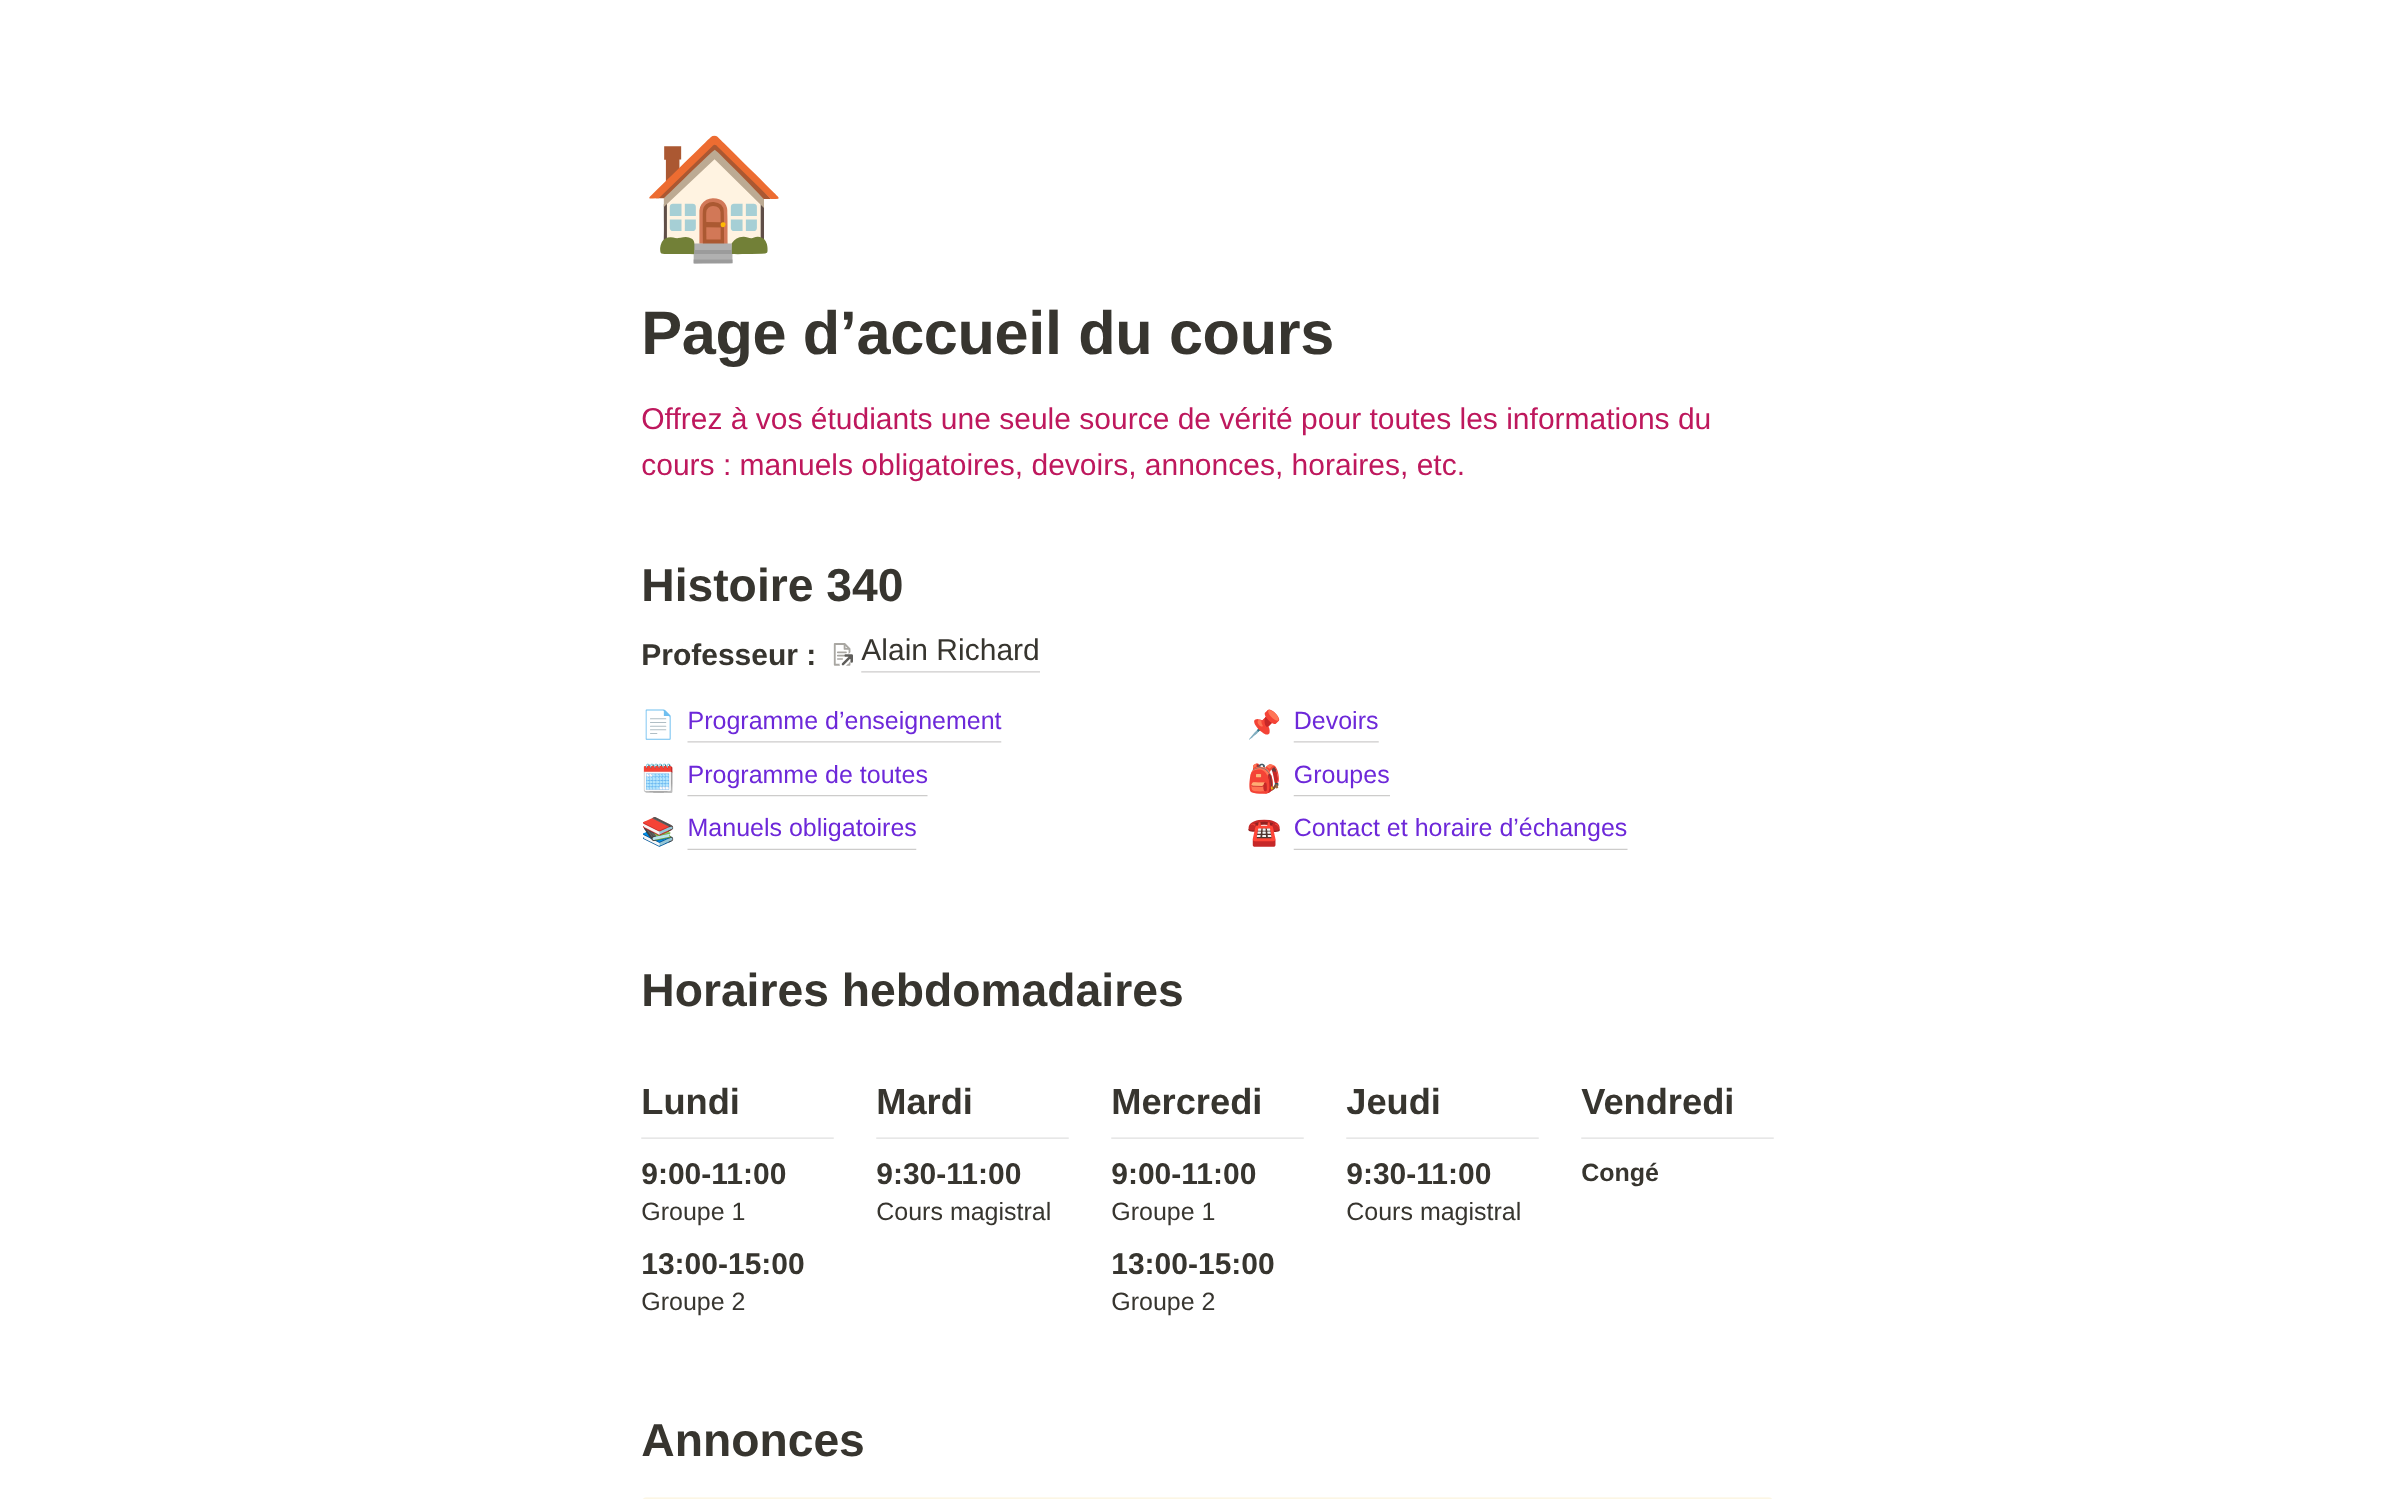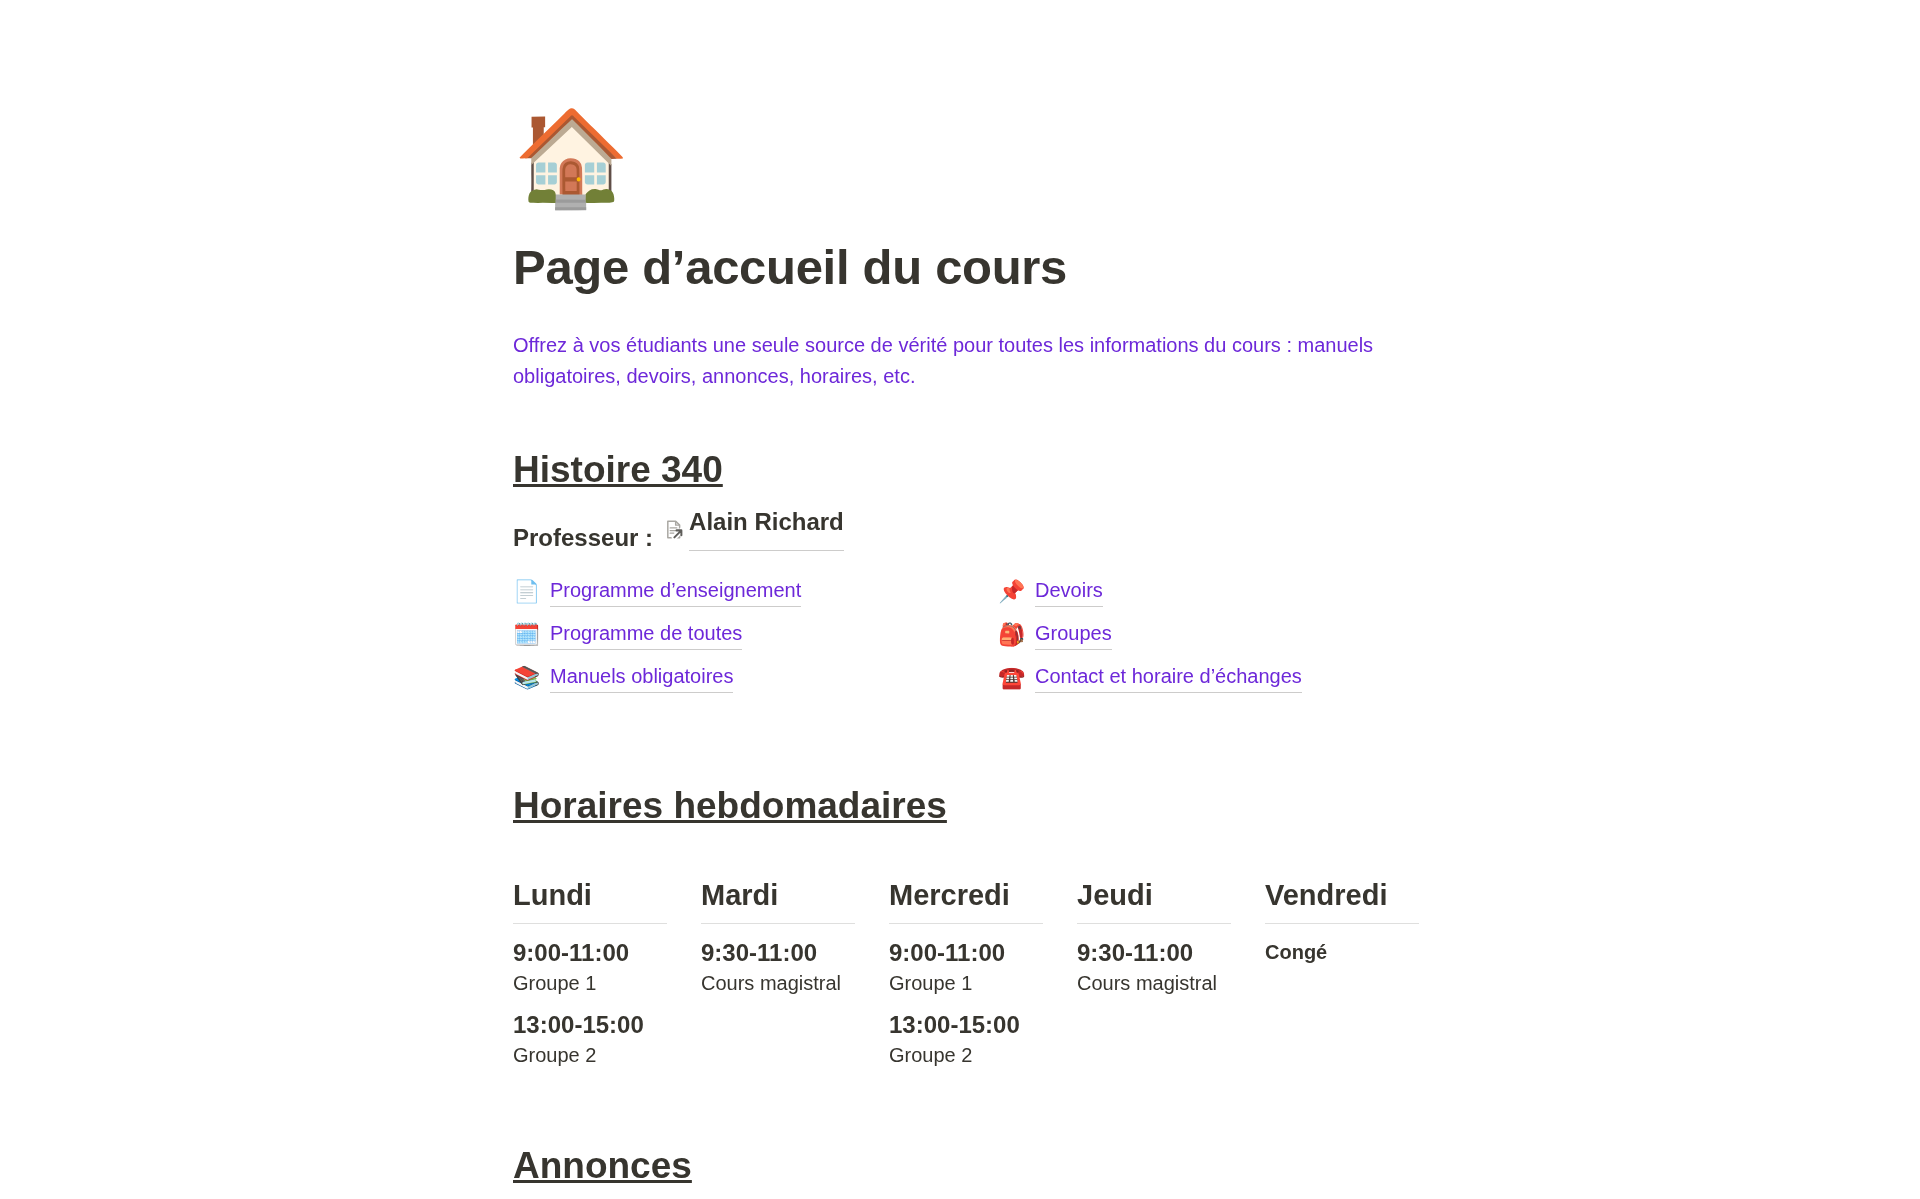--- a/index.html
+++ b/index.html
@@ -22,31 +22,30 @@
     width: 110px;
   }
   h1.page-title {
     margin-top: 26px;
     font-size: 49px;
     font-weight: 700;
     line-height: 1.2;
     letter-spacing: -0.3px;
   }
   .page-description {
-    margin-top: 33px;
-    font-size: 20px;
+    margin-top: 20px;
+    font-size: 24px;
     line-height: 1.55;
-    color: #6d28d9;
+    color: #be185d;
     max-width: 900px;
   }
   h2.section-heading {
     font-size: 37px;
     font-weight: 700;
     line-height: 47px;
-    text-decoration: underline;
   }
   .h2-course   { margin-top: 54px; }
   .h2-schedule { margin-top: 76px; }
   .h2-annonces { margin-top: 58px; }
 
   .prof-row {
     margin-top: 16px;
     font-size: 24px;
     line-height: 26px;
     display: flex;
@@ -55,25 +54,25 @@
   .prof-label { font-weight: 700; }
   .mention {
     margin-left: 10px;
     display: inline-flex;
     align-items: center;
     gap: 5px;
     cursor: pointer;
   }
   .mention svg { display: block; }
   .mention .mention-name {
-    font-weight: 700;
+    font-weight: 400;
     color: #37352F;
     text-decoration: none;
     border-bottom: 1px solid rgba(55,53,47,0.25);
-    padding-bottom: 15px;
+    padding-bottom: 3px;
   }
 
   .links-grid {
     margin-top: 26px;
     display: grid;
     grid-template-columns: 485px 1fr;
   }
   .link-row {
     display: flex;
     align-items: center;

